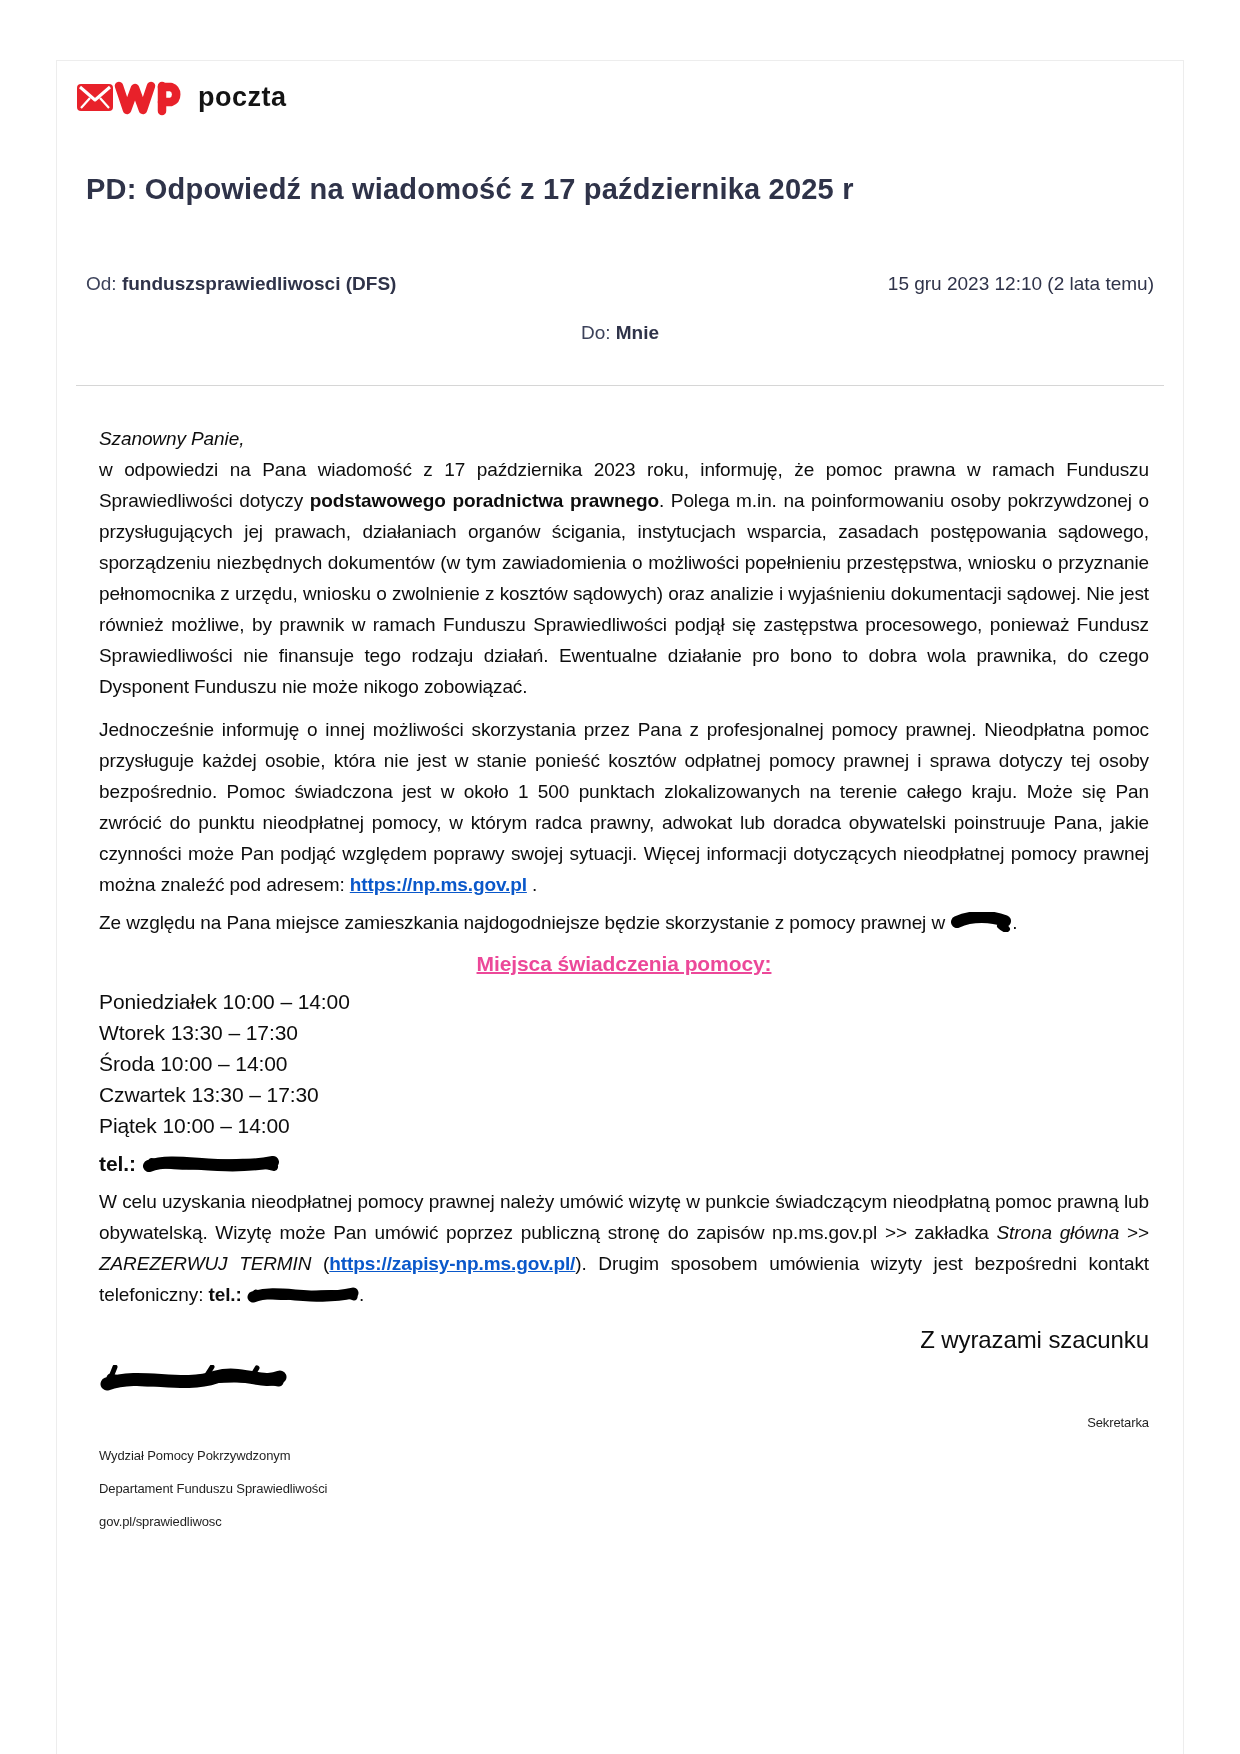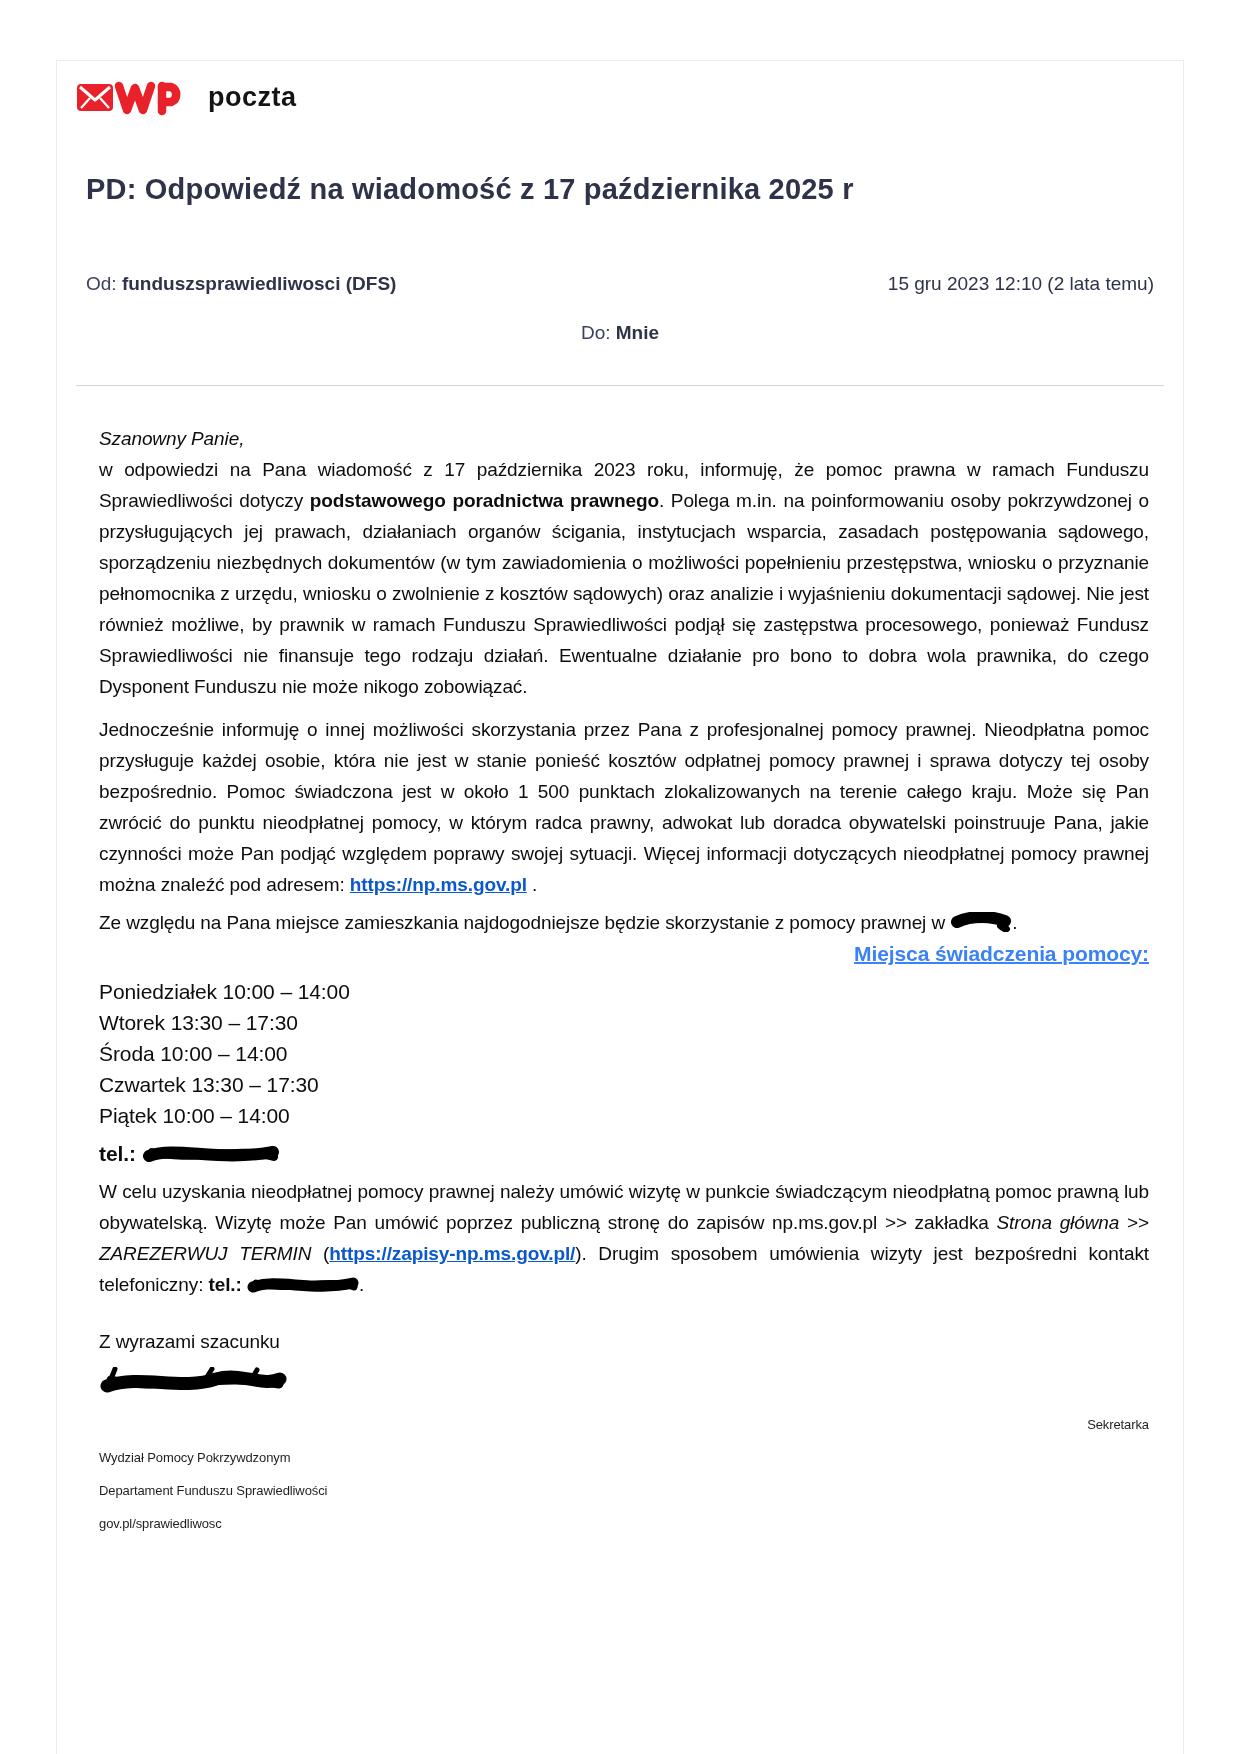--- a/index.html
+++ b/index.html
@@ -5,21 +5,21 @@
   html,body{margin:0;padding:0;}
   body{
     width:1240px;height:1754px;background:#ffffff;position:relative;overflow:hidden;
     font-family:"Liberation Sans",sans-serif;color:#0f0f0f;
   }
   .card{
     position:absolute;left:56px;top:60px;width:1128px;height:1700px;
     background:#fff;border:1px solid #ededed;border-bottom:none;box-sizing:border-box;
   }
   
-  .logo{position:absolute;top:16px;left:19px;display:flex;align-items:center;gap:14px;}
+  .logo{position:absolute;top:16px;left:19px;display:flex;align-items:center;gap:4px;}
   .logo-word{font-size:27px;font-weight:600;color:#141414;letter-spacing:.5px;line-height:40px;}
   .subject{
     position:absolute;top:112px;left:29px;margin:0;
     font-size:29px;font-weight:700;color:#2f3349;letter-spacing:.2px;
   }
   .meta{position:absolute;left:29px;right:29px;font-size:19px;color:#2f3349;}
   .meta-from{top:212px;}
   .meta-to{top:261px;text-align:center;}
   .meta-label{font-weight:400;color:#3c425a;}
   .meta-value{font-weight:700;color:#2f3349;}
@@ -30,26 +30,26 @@
     position:absolute;top:362px;left:42px;width:1050px;
     font-size:19px;line-height:31px;color:#0d0d0d;letter-spacing:-0.1px;
   }
   .p{margin:0;text-align:justify;}
   .salutation{font-style:italic;text-align:left;}
   .mt{margin-top:12px;}
   .mts{margin-top:7px;}
   b{font-weight:700;}
   .link{color:#0a58ca;font-weight:700;text-decoration:underline;cursor:pointer;}
   .red-heading{
-    color:#3b82f6;font-weight:700;font-size:21px;line-height:31px;
-    text-decoration:underline;text-decoration-thickness:2px;margin-top:0;text-align:right;
+    color:#ec4899;font-weight:700;font-size:21px;line-height:31px;
+    text-decoration:underline;text-decoration-thickness:2px;margin-top:10px;text-align:center;
   }
   .bigline{font-size:21px;line-height:31px;text-align:left;}
   .tel-label{font-weight:700;font-size:21px;}
-  .closing{font-size:19px;line-height:32px;margin-top:26px;text-align:left;}
+  .closing{font-size:24px;line-height:32px;margin-top:14px;text-align:right;}
   .sig-line{font-size:13px;color:#1f1f1f;margin-top:17px;line-height:16px;text-align:left;}
   .sig-first{margin-top:22px;text-align:right;}
   
   .scrib{display:inline-block;vertical-align:-4px;}
   .scrib-city{vertical-align:-3px;}
   .name-scrib{margin-top:9px;height:28px;text-align:left;}
 </style>
 </head>
 <body>
 

